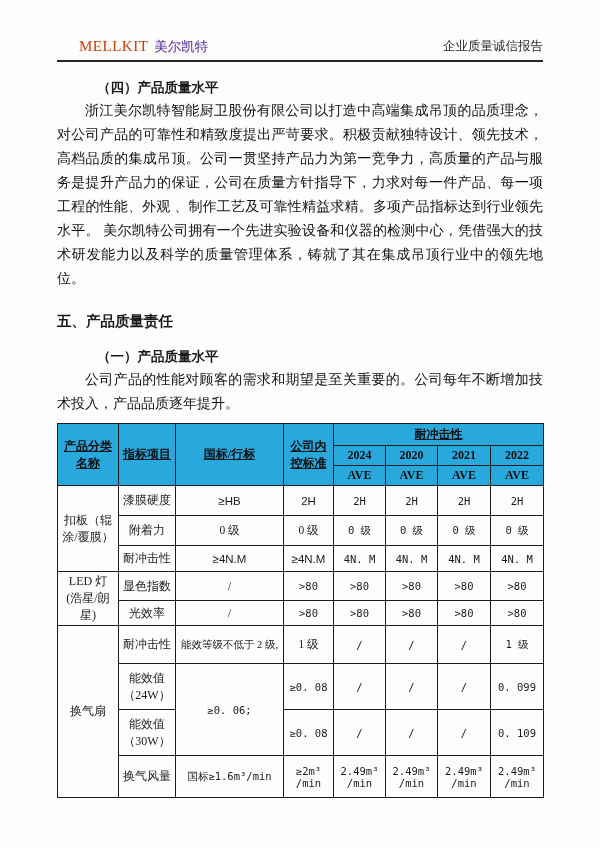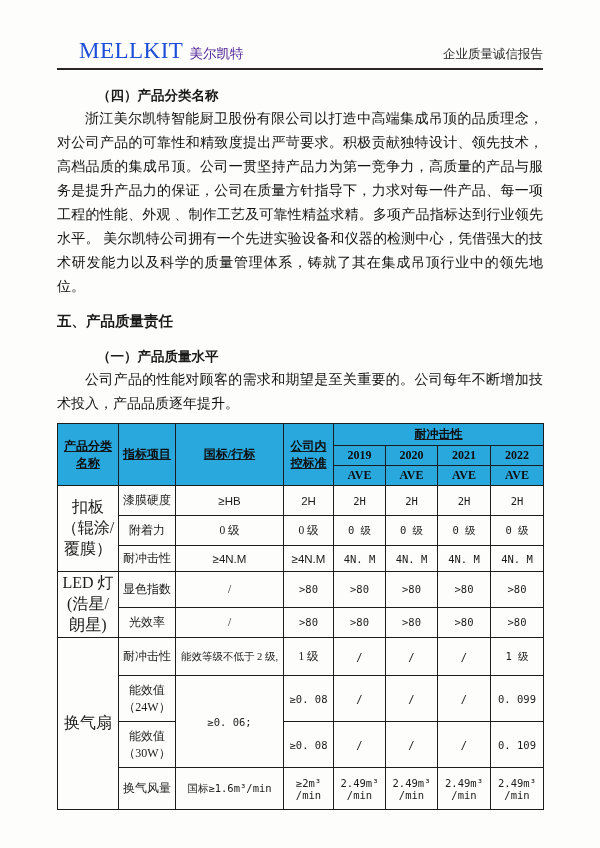--- a/index.html
+++ b/index.html
@@ -19,23 +19,23 @@
   .doc-header {
     display: flex;
     justify-content: space-between;
     align-items: flex-end;
     border-bottom: 2px solid #2b2626;
     padding-bottom: 4px;
   }
   .brand { display: flex; align-items: baseline; gap: 6px; padding-left: 22px; }
   .brand-en {
     font-family: "Liberation Serif", serif;
-    font-size: 23px;
+    font-size: 15px;
     letter-spacing: 0.5px;
-    color: #1d4ed8;
+    color: #c2410c;
   }
   .brand-cn { font-size: 13.5px; color: #4c1d95; }
   .doc-title { font-size: 12.5px; color: #2b2b2b; padding-bottom: 1px; }
 
   
   .h-sub {
     font-family: "Liberation Sans", "DejaVu Sans", sans-serif;
     font-weight: bold;
     font-size: 13.5px;
     margin-top: 17px;
@@ -79,21 +79,21 @@
     overflow: hidden;
   }
   table.perf thead th {
     background: #29a8de;
     font-weight: bold;
     font-size: 12px;
     font-family: "Liberation Serif", serif;
     color: #0d0d0d;
   }
   table.perf thead .yr { font-size: 12px; }
-  td.group { font-size: 16px; }
+  td.group { font-size: 12px; }
   td.item  { font-size: 12px; }
   td.std   { font-size: 11.5px; }
   td.ctl   { font-size: 11.5px; }
   td.val   { font-size: 10.5px; font-family: "DejaVu Sans Mono", monospace; }
   .bold-sans {
     font-family: "Liberation Sans", "DejaVu Sans", sans-serif;
     font-weight: bold;
     font-size: 11.5px !important;
   }
   .mono { font-family: "DejaVu Sans Mono", monospace; font-size: 10.5px !important; }
@@ -123,25 +123,25 @@
   <div class="content">
 
     <div class="doc-header">
       <div class="brand">
         <span class="brand-en">MELLKIT</span>
         <span class="brand-cn">美尔凯特</span>
       </div>
       <div class="doc-title">企业质量诚信报告</div>
     </div>
 
-    <div class="h-sub">（四）产品分类名称</div>
+    <div class="h-sub">（四）产品质量水平</div>
 
     <div class="para">浙江美尔凯特智能厨卫股份有限公司以打造中高端集成吊顶的品质理念，对公司产品的可靠性和精致度提出严苛要求。积极贡献独特设计、领先技术，高档品质的集成吊顶。公司一贯坚持产品力为第一竞争力，高质量的产品与服务是提升产品力的保证，公司在质量方针指导下，力求对每一件产品、每一项工程的性能、外观 、制作工艺及可靠性精益求精。多项产品指标达到行业领先水平。 美尔凯特公司拥有一个先进实验设备和仪器的检测中心，凭借强大的技术研发能力以及科学的质量管理体系，铸就了其在集成吊顶行业中的领先地位。</div>
 
-    <div class="h-main" style="margin-top:13px;">五、产品质量责任</div>
+    <div class="h-main" style="margin-top:21px;">五、产品质量责任</div>
 
     <div class="h-sub">（一）产品质量水平</div>
 
     <div class="para">公司产品的性能对顾客的需求和期望是至关重要的。公司每年不断增加技术投入，产品品质逐年提升。</div>
 
 
     <table class="perf">
       <colgroup>
         <col style="width:61px">
           <col style="width:57px">
@@ -154,21 +154,21 @@
       </colgroup>
       <thead>
         <tr class="hh1">
           <th rowspan="3">产品分类名称</th>
           <th rowspan="3">指标项目</th>
           <th rowspan="3">国标/行标</th>
           <th rowspan="3">公司内控标准</th>
           <th colspan="4">耐冲击性</th>
         </tr>
         <tr class="hh2">
-          <th class="yr">2019</th>
+          <th class="yr">2024</th>
           <th class="yr">2020</th>
           <th class="yr">2021</th>
           <th class="yr">2022</th>
         </tr>
         <tr class="hh3">
           <th>AVE</th>
           <th>AVE</th>
           <th>AVE</th>
           <th>AVE</th>
         </tr>

